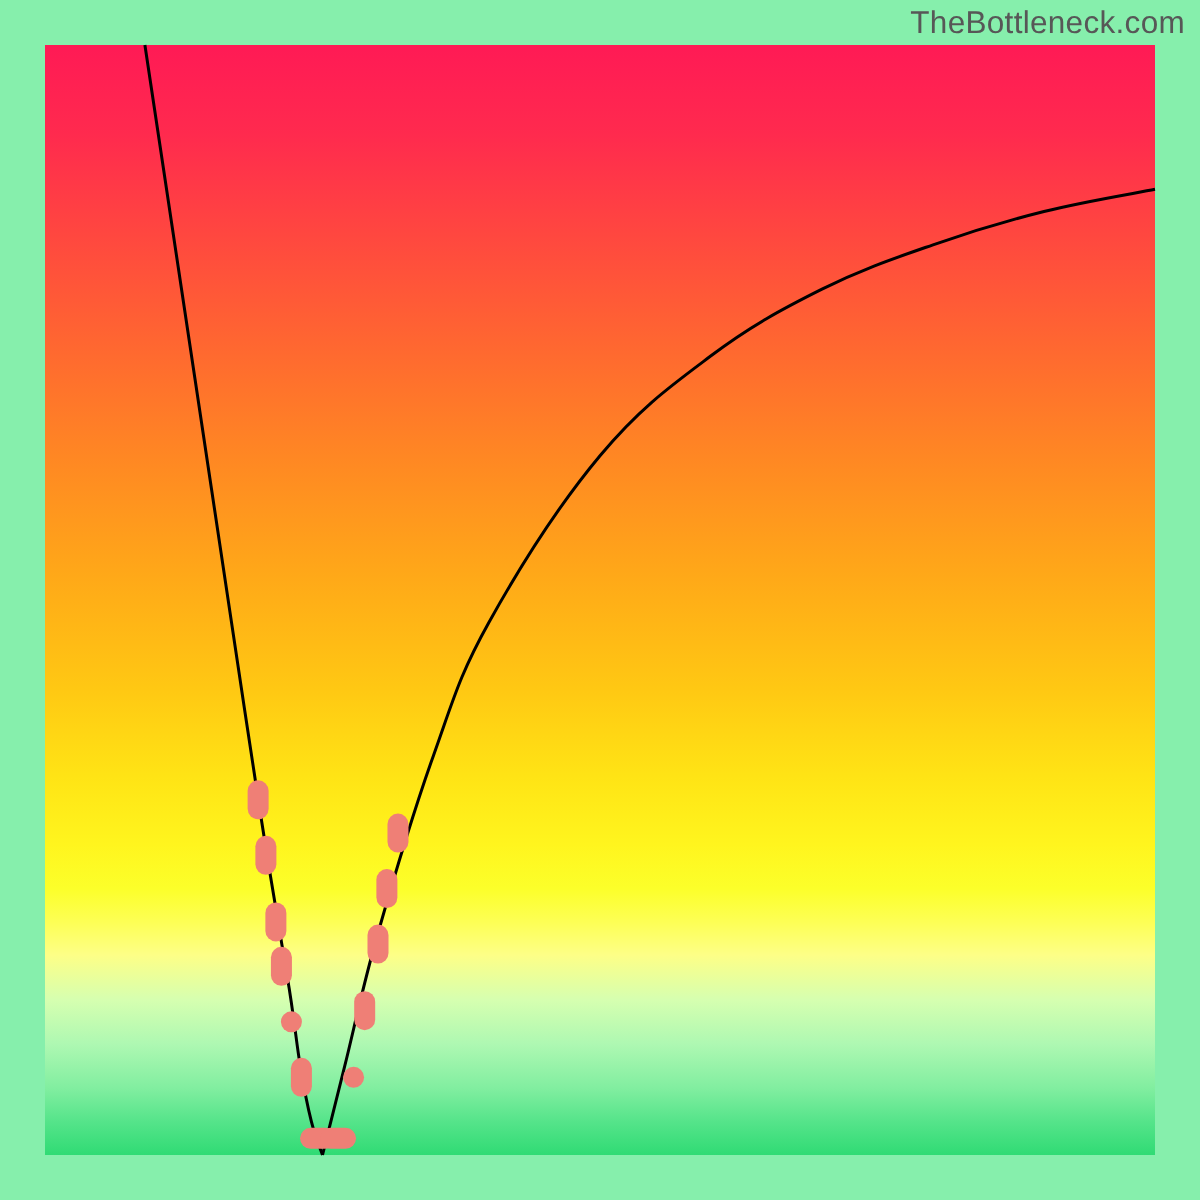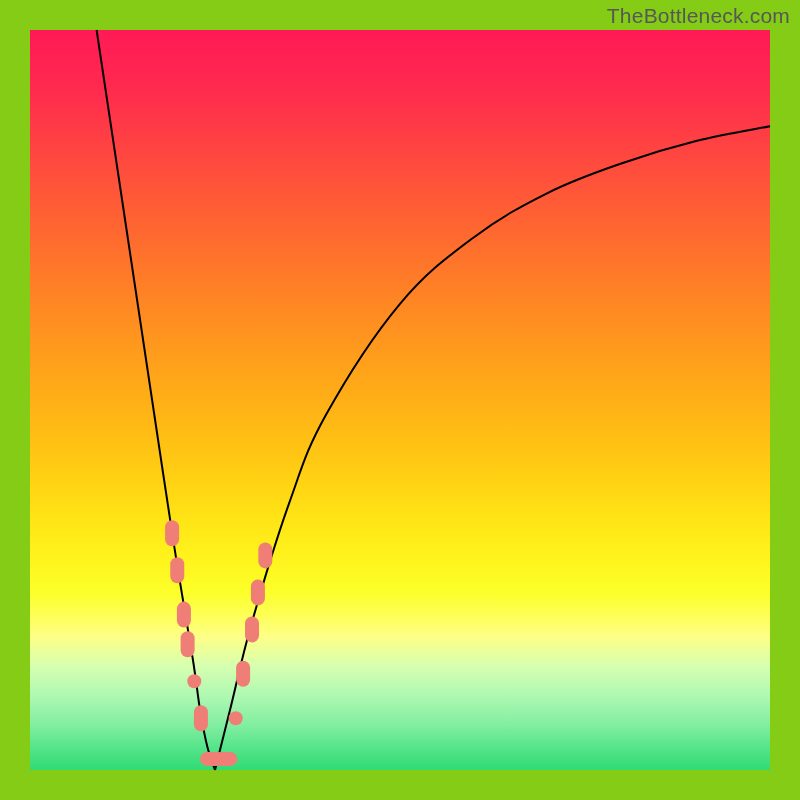--- a/index.html
+++ b/index.html
@@ -8,21 +8,21 @@
     width: 800px;
     height: 800px;
     overflow: hidden;
     background: #000;
     font-family: Arial, Helvetica, sans-serif;
   }
   .frame {
     position: relative;
     width: 800px;
     height: 800px;
-    background: #84cc16;
+    background: #86efac;
   }
   .plot-area {
     position: absolute;
     left: 30px;
     top: 30px;
     width: 740px;
     height: 740px;
     
     background: linear-gradient(
       to bottom,

